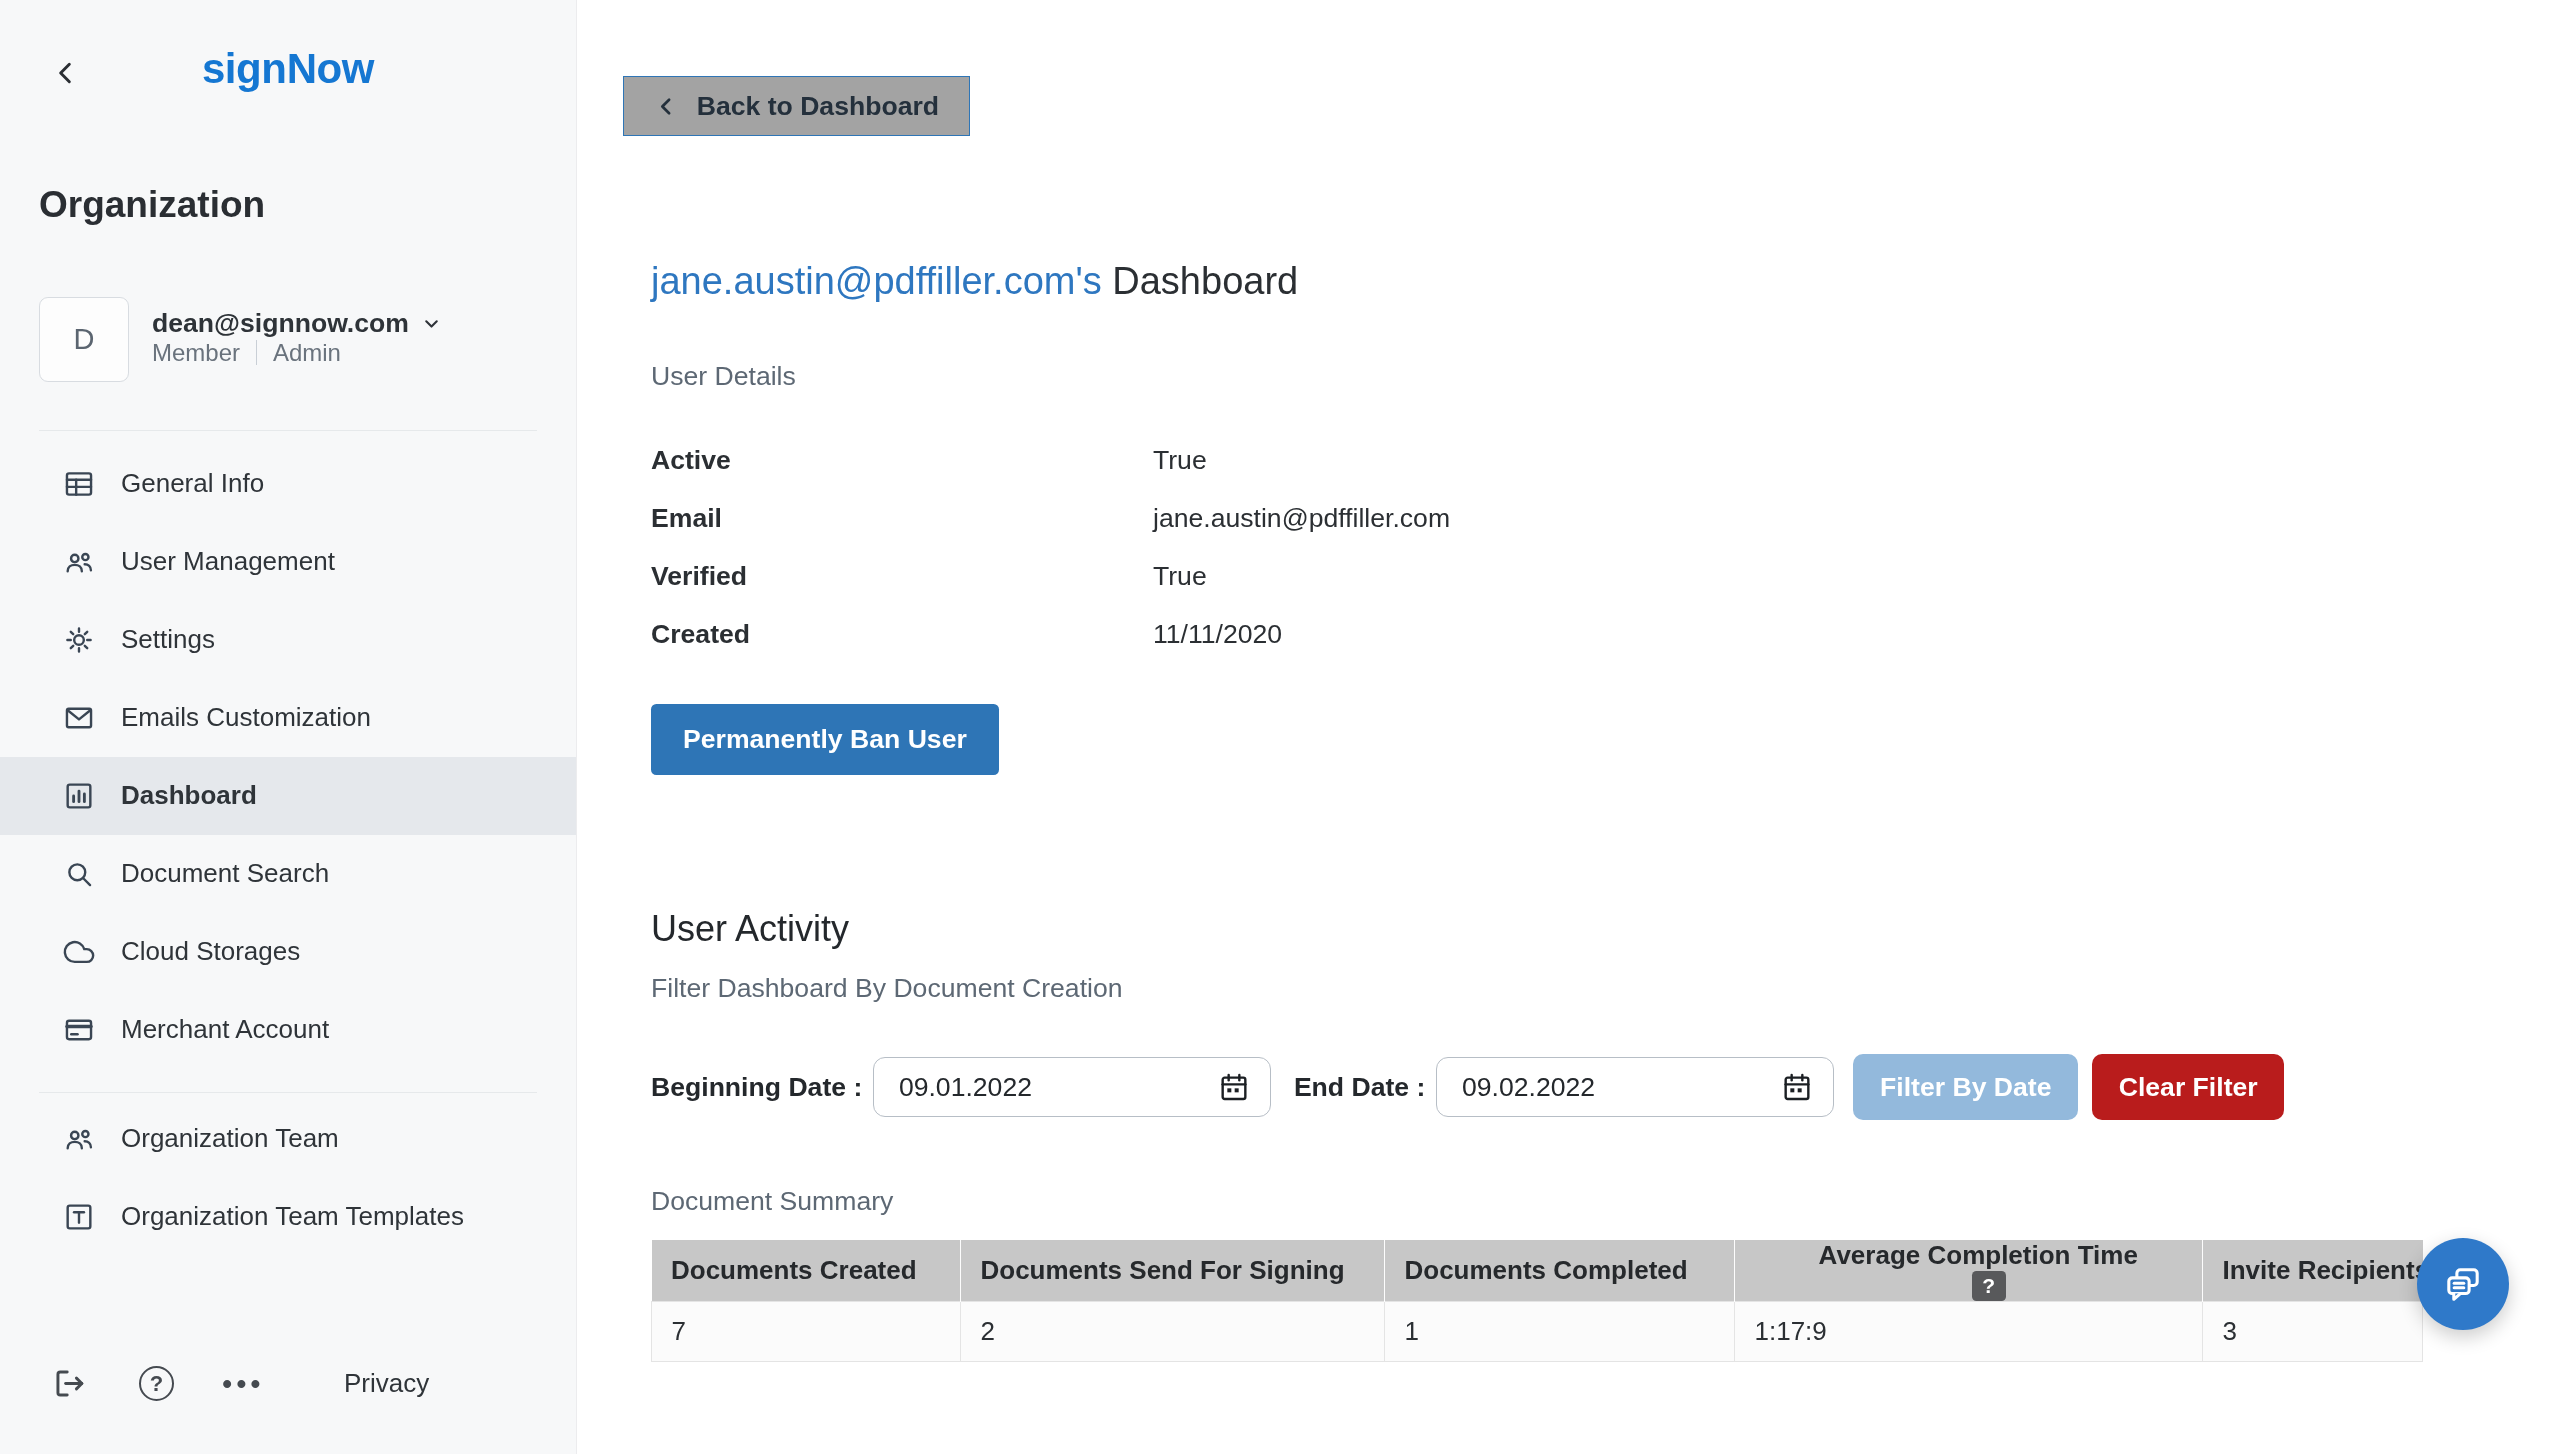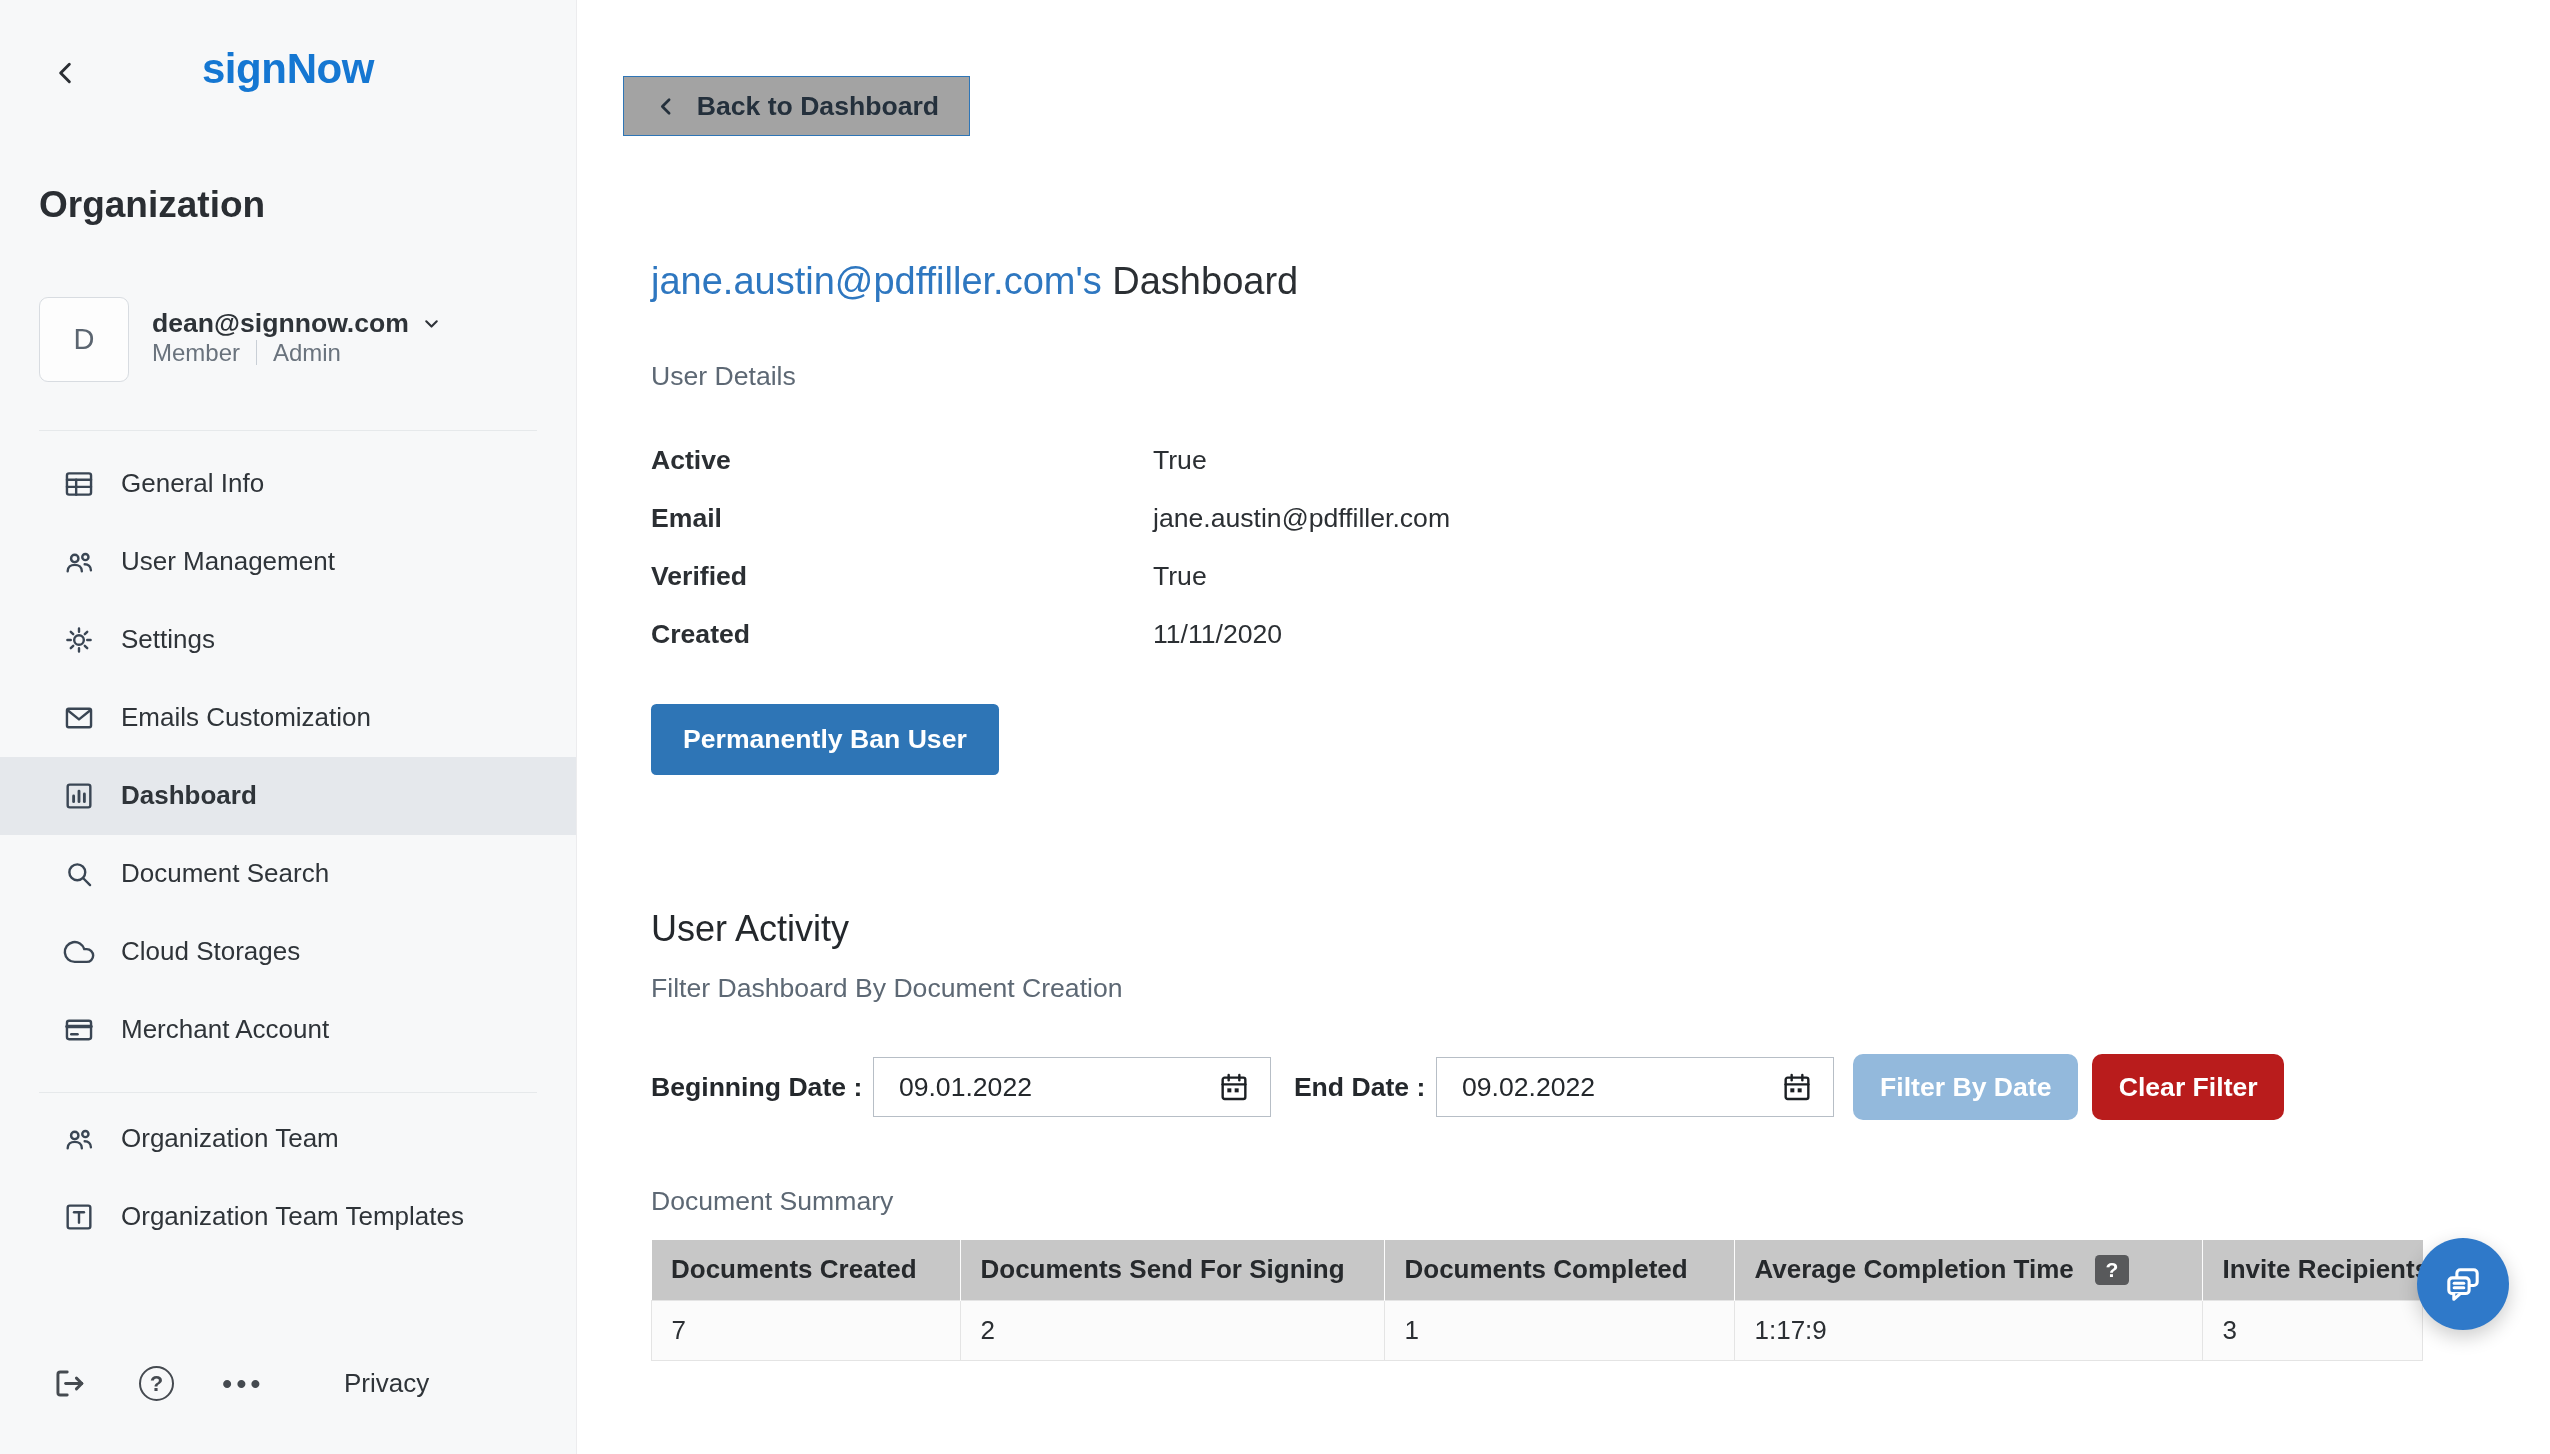--- a/index.html
+++ b/index.html
@@ -94,21 +94,21 @@
     border: none; border-radius: 5.3px; cursor: pointer;
   }
   .ua-heading { margin-top: 133px; font-size: 36px; font-weight: 400; color: #24282c; }
   .ua-caption { margin-top: 23px; }
   .filter-row { margin-top: 50px; display: flex; align-items: center; }
   .fr-label { font-size: 26.6px; font-weight: 700; color: #24282c; white-space: nowrap; }
   .fr-end { margin-left: 23px; }
   .date-input {
     display: flex; align-items: center;
     margin-left: 10.6px; width: 398px; height: 60px;
-    border: 1.8px solid #b7bec6; border-radius: 0; background: #fff;
+    border: 1.8px solid #b7bec6; border-radius: 12px; background: #fff;
     padding: 0 19.5px 0 25px;
   }
   .date-input input {
     border: none; outline: none; flex: 1; width: 100%;
     font-family: inherit; font-size: 26.6px; color: #24282c; background: transparent;
   }
   .cal-icon { width: 32px; height: 32px; flex: none; cursor: pointer; }
   .btn-filter, .btn-clear {
     height: 66px; padding: 0 26.6px;
     color: #fff; font-family: inherit; font-size: 26.6px; font-weight: 700;
@@ -118,21 +118,21 @@
   .btn-clear { margin-left: 14px; background: #b91c1c; }
   .ds-caption { margin-top: 66px; }
   .ds-table { margin-top: 23px; border-collapse: collapse; table-layout: fixed; width: 1771px; }
   .ds-table th {
     background: #c7c7c7; height: 60px;
     font-size: 26px; font-weight: 700; color: #26292c;
     text-align: left; padding-left: 19.5px;
     border-right: 1.8px solid #fdfdfd; white-space: nowrap;
   }
   .ds-table th:last-child { border-right: none; }
-  .th-flex { display: flex; align-items: center; }
+  .th-flex { display: flex; align-items: center; flex-direction: column; }
   .help-badge {
     display: inline-flex; align-items: center; justify-content: center;
     width: 34px; height: 30px; margin-left: 21px;
     background: #58595b; color: #fff;
     font-size: 21px; font-weight: 700; border-radius: 4.4px; cursor: pointer;
   }
   .ds-table td {
     height: 60px; font-size: 26px; color: #2b2f33;
     padding-left: 19.5px; background: #fbfbfb;
     border: 0.9px solid #e4e4e4;

